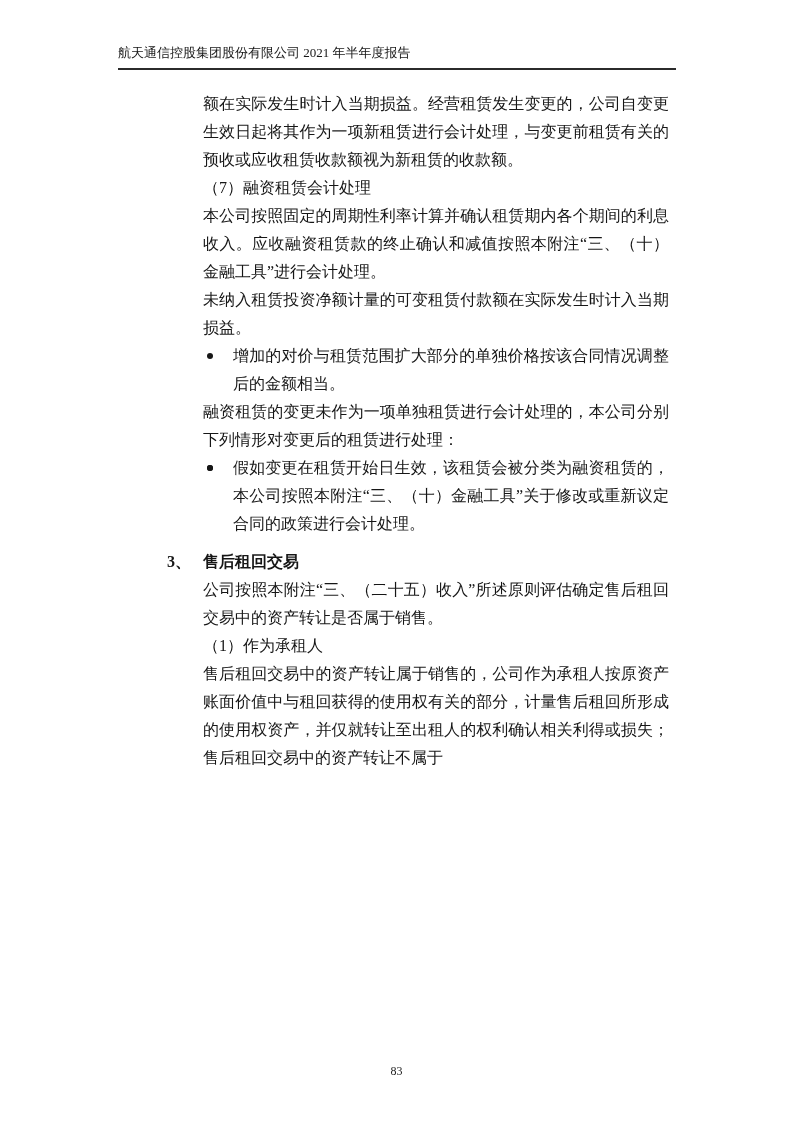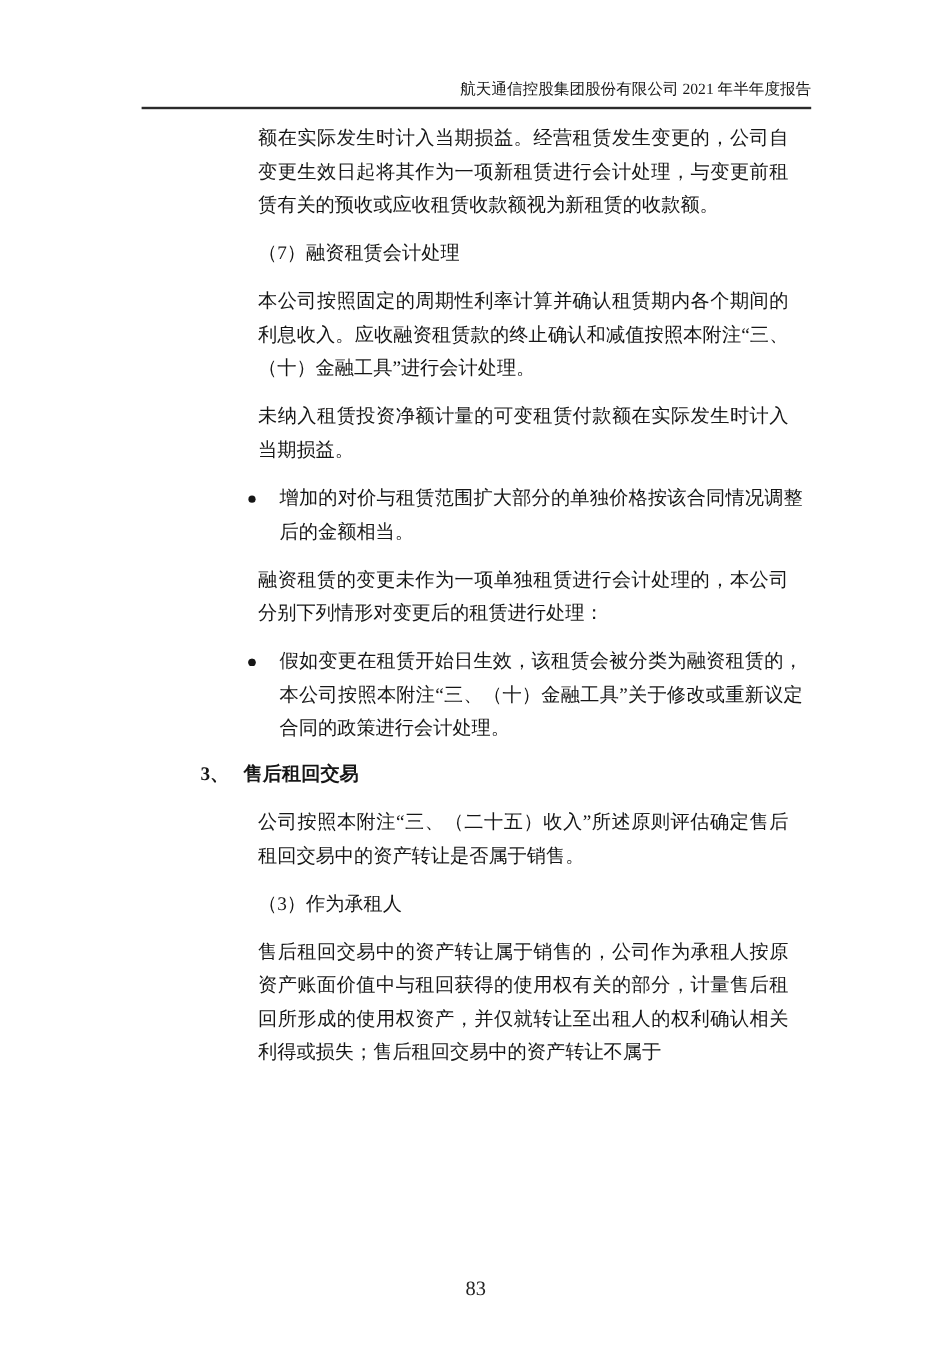--- a/index.html
+++ b/index.html
@@ -6,53 +6,53 @@
   body {
     width: 793px; height: 1122px;
     background: #ffffff;
     position: relative;
     overflow: hidden;
     font-family: "Liberation Serif", "DejaVu Serif", serif;
     color: #161616;
   }
   .page-header {
     position: absolute;
-    top: 64px; left: 118px; width: 558px;
-    text-align: right;
+    top: 43px; left: 118px; width: 558px;
+    text-align: left;
     font-size: 13px; line-height: 20px;
     padding-bottom: 5px;
     border-bottom: 2px solid #2b2b2b;
   }
   .content {
     position: absolute;
     top: 90px; left: 203px; width: 466px;
     font-size: 16px;
     line-height: 28px;
     text-align: justify;
   }
-  .content p { margin: 12px; }
+  .content p { margin: 0; }
   .gap-top { margin-top: 24px; }
   ul.bullets { list-style: none; margin: 0; padding: 0; }
   .bullets li { position: relative; padding-left: 30px; }
   .bullets .dot {
     position: absolute; left: 4px; top: 11px;
     width: 6px; height: 6px; border-radius: 50%;
     background: #161616;
   }
   .section-heading {
     position: relative;
     font-weight: bold;
     margin-top: 10px;
   }
   .section-number { position: absolute; left: -36px; }
   .page-footer {
     position: absolute;
     top: 1064px; left: 0; width: 100%;
     text-align: center;
-    font-size: 17px;
+    font-size: 12px;
     color: #222222;
   }
 </style>
 </head>
 <body>
 
 <header class="page-header">
   <span>航天通信控股集团股份有限公司 2021 年半年度报告</span>
 </header>
 
@@ -82,20 +82,20 @@
       <span>假如变更在租赁开始日生效，该租赁会被分类为融资租赁的，本公司按照本附注“三、（十）金融工具”关于修改或重新议定合同的政策进行会计处理。</span>
     </li>
   </ul>
 
   <div class="section-heading">
     <span class="section-number">3、</span>
     <span>售后租回交易</span>
   </div>
 
   <p>公司按照本附注“三、（二十五）收入”所述原则评估确定售后租回交易中的资产转让是否属于销售。</p>
-  <p>（3）作为承租人</p>
+  <p>（1）作为承租人</p>
   <p>售后租回交易中的资产转让属于销售的，公司作为承租人按原资产账面价值中与租回获得的使用权有关的部分，计量售后租回所形成的使用权资产，并仅就转让至出租人的权利确认相关利得或损失；售后租回交易中的资产转让不属于</p>
 
 </main>
 
 <footer class="page-footer">
   <span>83</span>
 </footer>
 
 </body></html>

